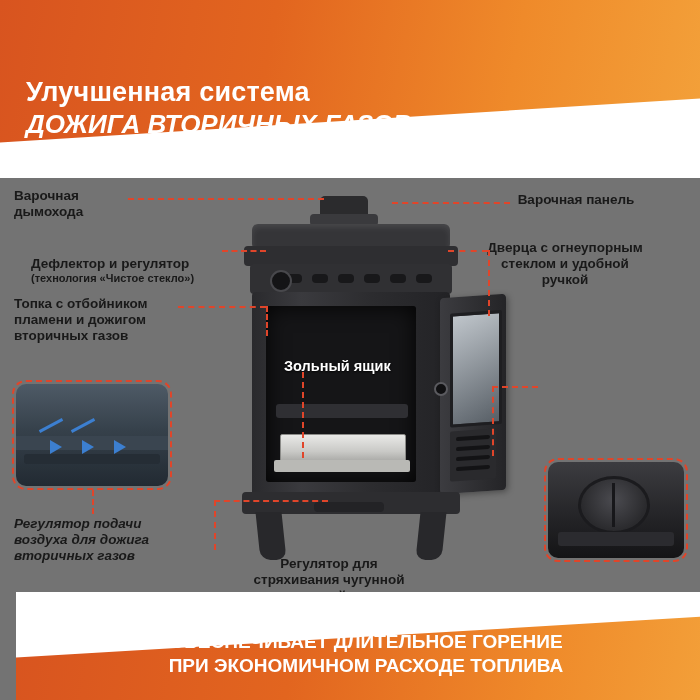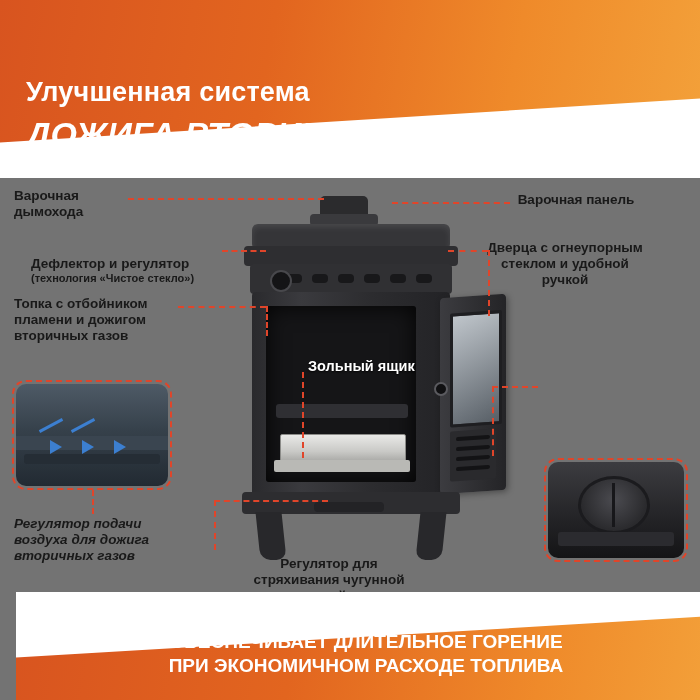--- a/index.html
+++ b/index.html
@@ -44,25 +44,25 @@
     z-index: 4;
     color: #ffffff;
   }
   .header-line1 {
     font-size: 27px;
     font-weight: bold;
     letter-spacing: 0.2px;
     line-height: 1.05;
   }
   .header-line2 {
-    font-size: 34px;
+    font-size: 26px;
     font-weight: bold;
     font-style: italic;
     line-height: 1.1;
-    margin-top: 10px;
+    margin-top: 4px;
   }
 
   
   .footer-band {
     position: absolute;
     left: 16px; bottom: 0;
     width: 700px;
     height: 108px;
     background: linear-gradient(100deg, #d8541f 0%, #e2651f 40%, #ef8a2a 75%, #f3a13a 100%);
     overflow: hidden;
@@ -321,21 +321,20 @@
     width: 3px; height: 44px;
     background: #17171a;
     display: block;
   }
   .ash-label {
     position: absolute;
     color: #ffffff;
     font-size: 14.5px;
     font-weight: bold;
     text-shadow: 0 1px 2px rgba(0,0,0,0.9);
-    margin-left: 24px;
   }
 </style>
 </head>
 <body>
 
 <div id="page">
 
   <div class="header-band">
     <div class="header-text">
       <div class="header-line1">Улучшенная система</div>

